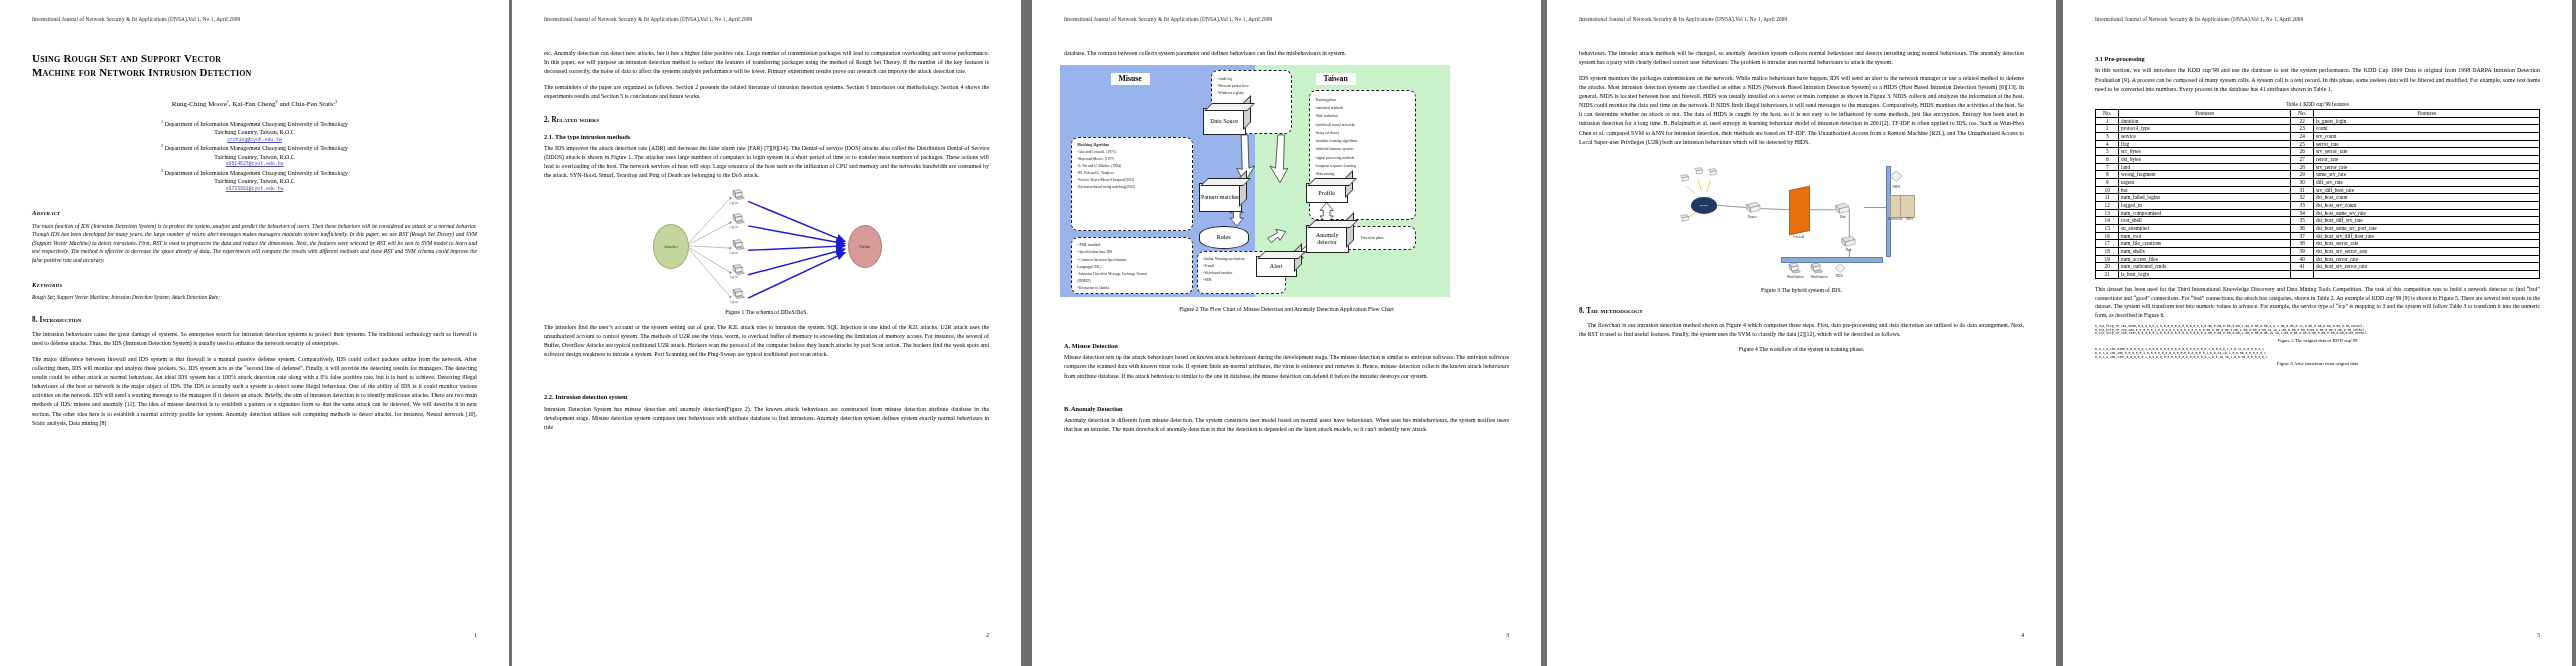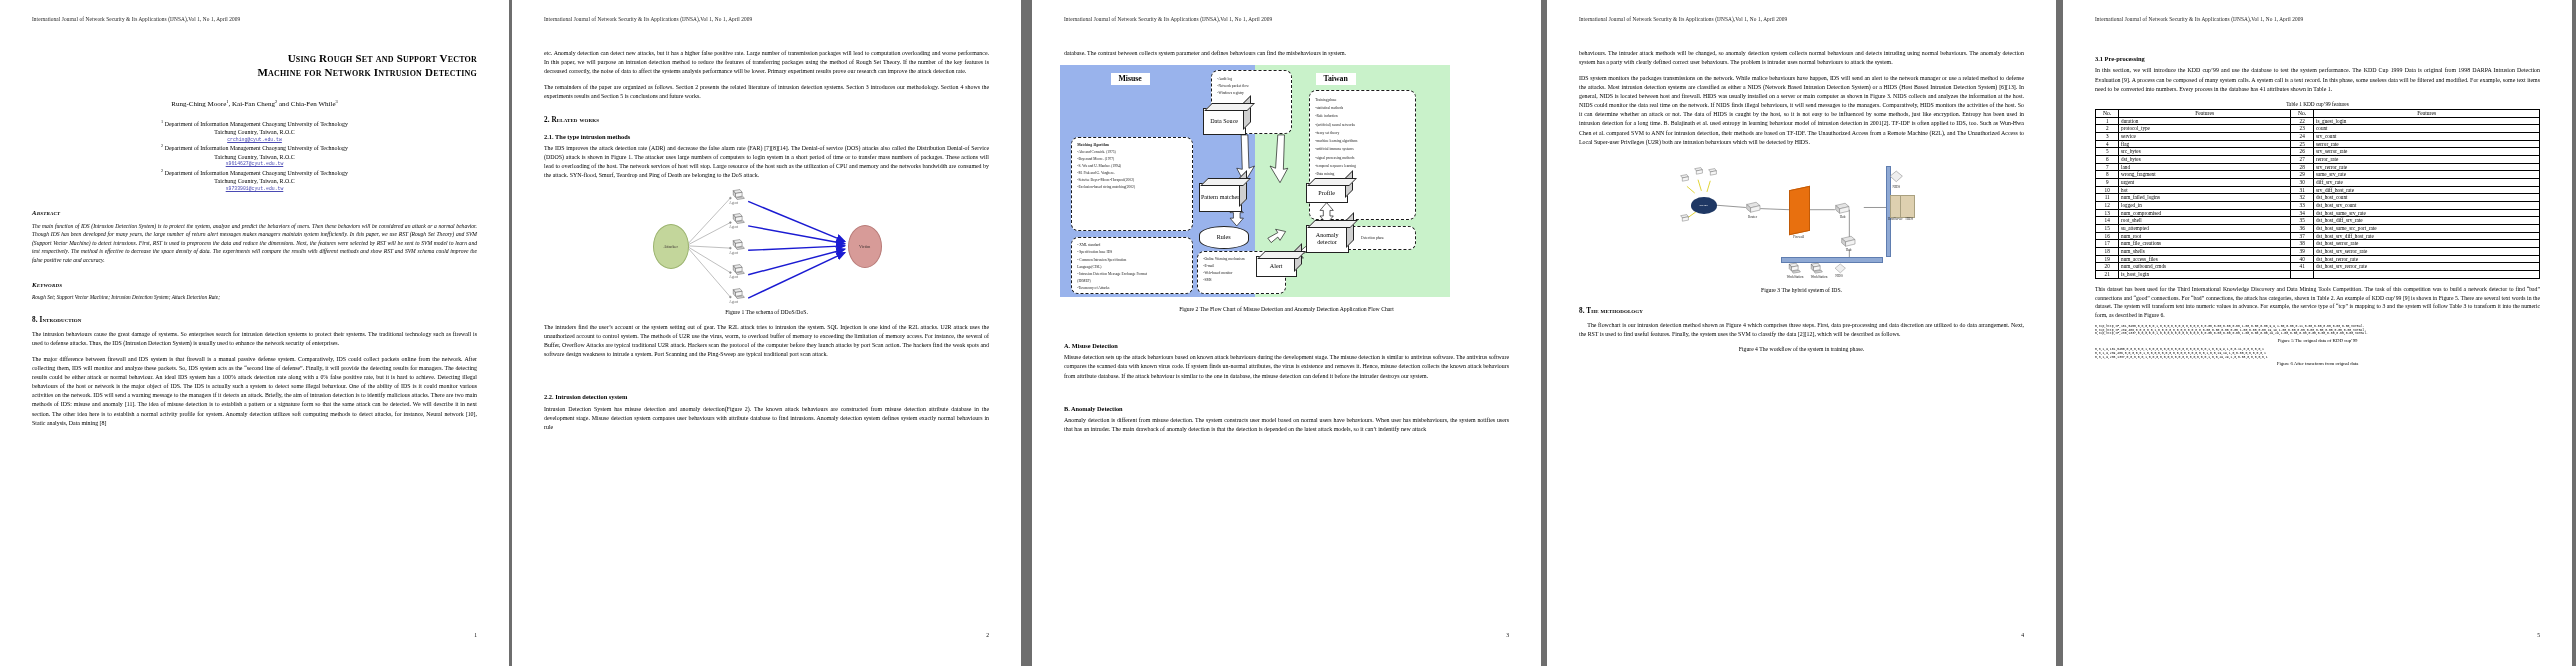--- a/index.html
+++ b/index.html
@@ -1,21 +1,21 @@
 <!DOCTYPE html>
 <html style="font-size:9px"><head>
 <meta charset="utf-8">
 <style>
   html,body{margin:0;padding:0;background:#6e6e6e;}
   body{font-family:"Liberation Serif", serif;}
   .sheet{position:relative;width:2576px;height:667px;background:#6e6e6e;overflow:hidden;}
   .page{position:absolute;top:0;background:#ffffff;width:509px;height:667px;box-sizing:border-box;padding:15.6px 32px 0 32px;}
   .p1{left:0;}  .p2{left:512px;} .p3{left:1032px;} .p4{left:1547px;} .p5{left:2063px;}
   .runhead{font-size:5.3px;color:#1c1c1c;letter-spacing:0.1px;white-space:nowrap;}
-  .title{text-align:right;font-weight:bold;font-size:11px;line-height:1.32;margin:29px 0 0 0;
+  .title{text-align:left;font-weight:bold;font-size:11px;line-height:1.32;margin:29px 0 0 0;
          font-variant:small-caps;letter-spacing:0.2px;}
   .authors{text-align:center;font-size:7px;margin-top:19px;}
   .authors sup{font-size:4.4px;}
   .affil{text-align:center;font-size:5.9px;line-height:1.42;margin-top:11px;}
   .affil sup{font-size:4.2px;}
   .mail{font-family:"Liberation Mono", monospace;font-size:4.8px;color:#4a4ab4;text-decoration:underline;display:block;}
   .h-abs{font-size:6.7px;font-weight:bold;font-style:italic;font-variant:small-caps;margin:16.7px 0 5.6px 0;letter-spacing:0.2px;}
   .abs{font-size:5.6px;font-style:italic;line-height:1.52;text-align:justify;}
   .kw{font-size:5.3px;font-style:italic;line-height:1.5;}
   h2.sec{font-size:7.2px;font-weight:bold;font-variant:small-caps;margin:14.5px 0 5.6px 0;letter-spacing:0.1px;}
@@ -90,28 +90,28 @@
 </head>
 <body>
 
 <div class="sheet">
 
   <div class="page p1">
     <div class="runhead">International Journal of Network Security &amp; Its Applications (IJNSA),Vol 1, No 1, April 2009</div>
 
     <div class="title">
       <div>Using Rough Set and Support Vector</div>
-      <div>Machine for Network Intrusion Detecting</div>
+      <div>Machine for Network Intrusion Detection</div>
     </div>
 
     <div class="authors">
       <span>Rung-Ching Moore</span><sup>1</sup>,
       <span>Kai-Fan Cheng</span><sup>2</sup>
       <span>and</span>
-      <span>Chia-Fen While</span><sup>3</sup>
+      <span>Chia-Fen Static</span><sup>3</sup>
     </div>
 
     <div class="affil">
       <sup>1</sup>
       <span>Department of Information Management Chaoyang University of Technology</span><br>
       <span>Taichung Country, Taiwan, R.O.C</span>
       <span class="mail">crching@cyut.edu.tw</span>
     </div>
     <div class="affil" style="margin-top:0">
       <sup>2</sup>

